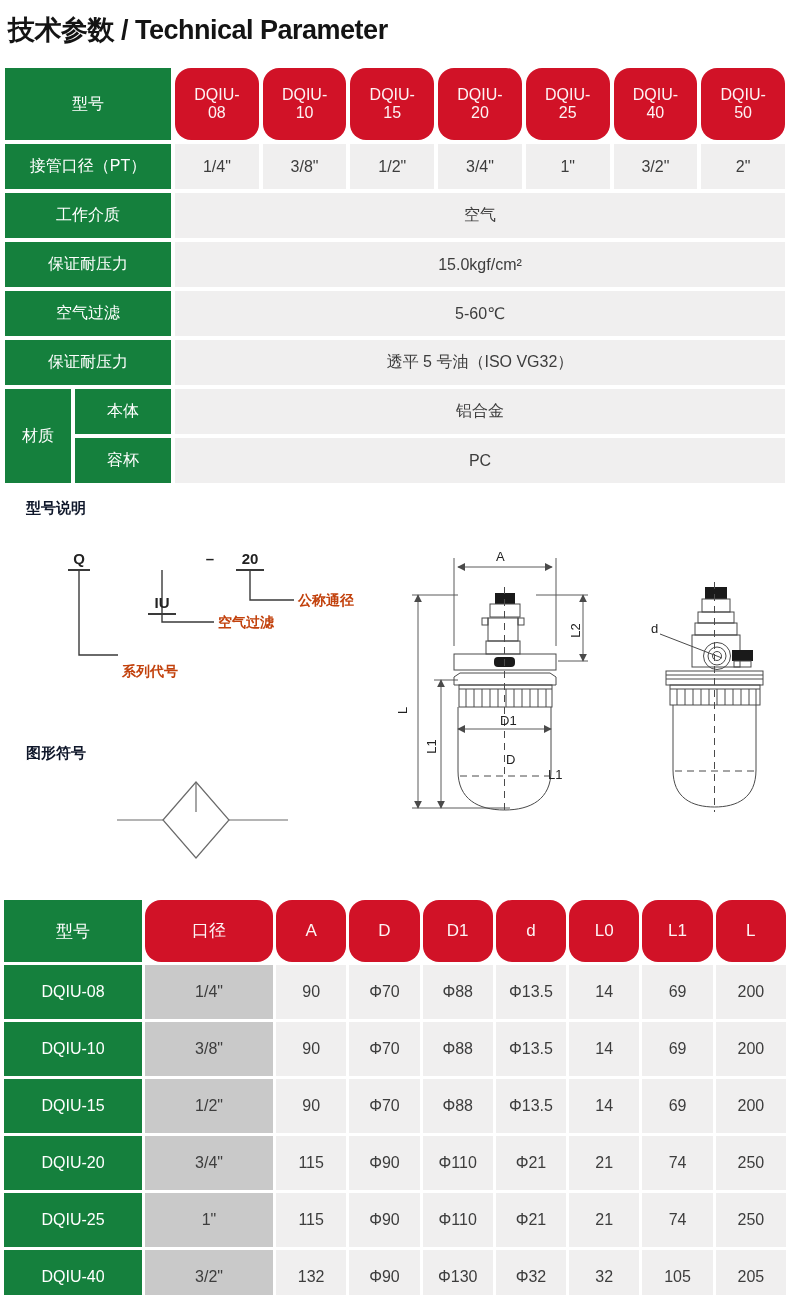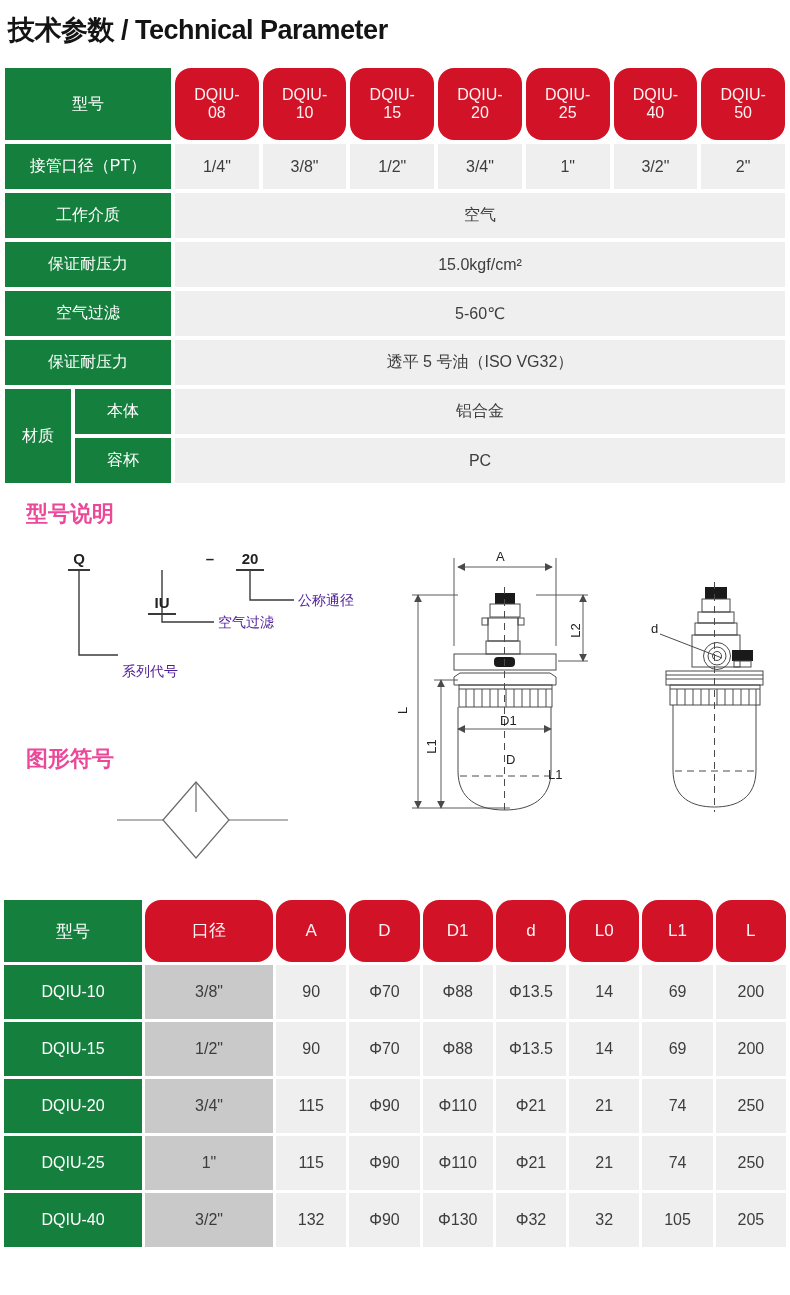--- a/index.html
+++ b/index.html
@@ -17,29 +17,29 @@
   .g{background:#15803d;color:#ffffff;}
   .v{background:#f0efef;color:#3d3d3d;}
   .r{background:#d11227;color:#fdf3f4;line-height:1.15;font-size:16px;border-radius:16px;}
 
   
   table.dim{left:1px;top:897px;width:788px;border-spacing:3px;}
   .dim td{height:52px;font-size:16px;}
   .dim td.hdr2{height:60px;font-size:17px;}
   .p{background:#c9c9c9;color:#3d3d3d;}
 
-  .red-h{position:absolute;font-size:22px;font-weight:700;color:#ec4899;}
+  .red-h{position:absolute;font-size:15px;font-weight:700;color:#0f172a;}
 
   
   .mc{position:absolute;left:50px;top:540px;width:340px;height:150px;}
   .mc svg{position:absolute;left:0;top:0;}
   .part{position:absolute;font-size:15px;font-weight:700;color:#222;text-align:center;
         border-bottom:2px solid #3a3a3a;padding-bottom:2px;}
   .dash-part{position:absolute;font-size:15px;font-weight:700;color:#222;text-align:center;}
-  .mlabel{position:absolute;font-size:14px;font-weight:400;color:#4c1d95;white-space:nowrap;}
+  .mlabel{position:absolute;font-size:14px;font-weight:700;color:#c2410c;white-space:nowrap;}
 
   
   .fsym{position:absolute;left:110px;top:772px;}
 
   
   .drawings{position:absolute;left:398px;top:543px;width:392px;height:285px;}
   .drawings svg{position:absolute;}
   .svg-front{left:0;top:0;}
   .svg-side{left:222px;top:15px;}
   .dlbl{position:absolute;font-size:13px;color:#222;white-space:nowrap;}
@@ -279,20 +279,31 @@
       <td class="r hdr2">口径</td>
       <td class="r hdr2">A</td>
       <td class="r hdr2">D</td>
       <td class="r hdr2">D1</td>
       <td class="r hdr2">d</td>
       <td class="r hdr2">L0</td>
       <td class="r hdr2">L1</td>
       <td class="r hdr2">L</td>
     </tr>
     <tr>
+      <td class="g">DQIU-08</td>
+      <td class="p">1/4"</td>
+      <td class="v">90</td>
+      <td class="v">Φ70</td>
+      <td class="v">Φ88</td>
+      <td class="v">Φ13.5</td>
+      <td class="v">14</td>
+      <td class="v">69</td>
+      <td class="v">200</td>
+    </tr>
+    <tr>
       <td class="g">DQIU-10</td>
       <td class="p">3/8"</td>
       <td class="v">90</td>
       <td class="v">Φ70</td>
       <td class="v">Φ88</td>
       <td class="v">Φ13.5</td>
       <td class="v">14</td>
       <td class="v">69</td>
       <td class="v">200</td>
     </tr>

